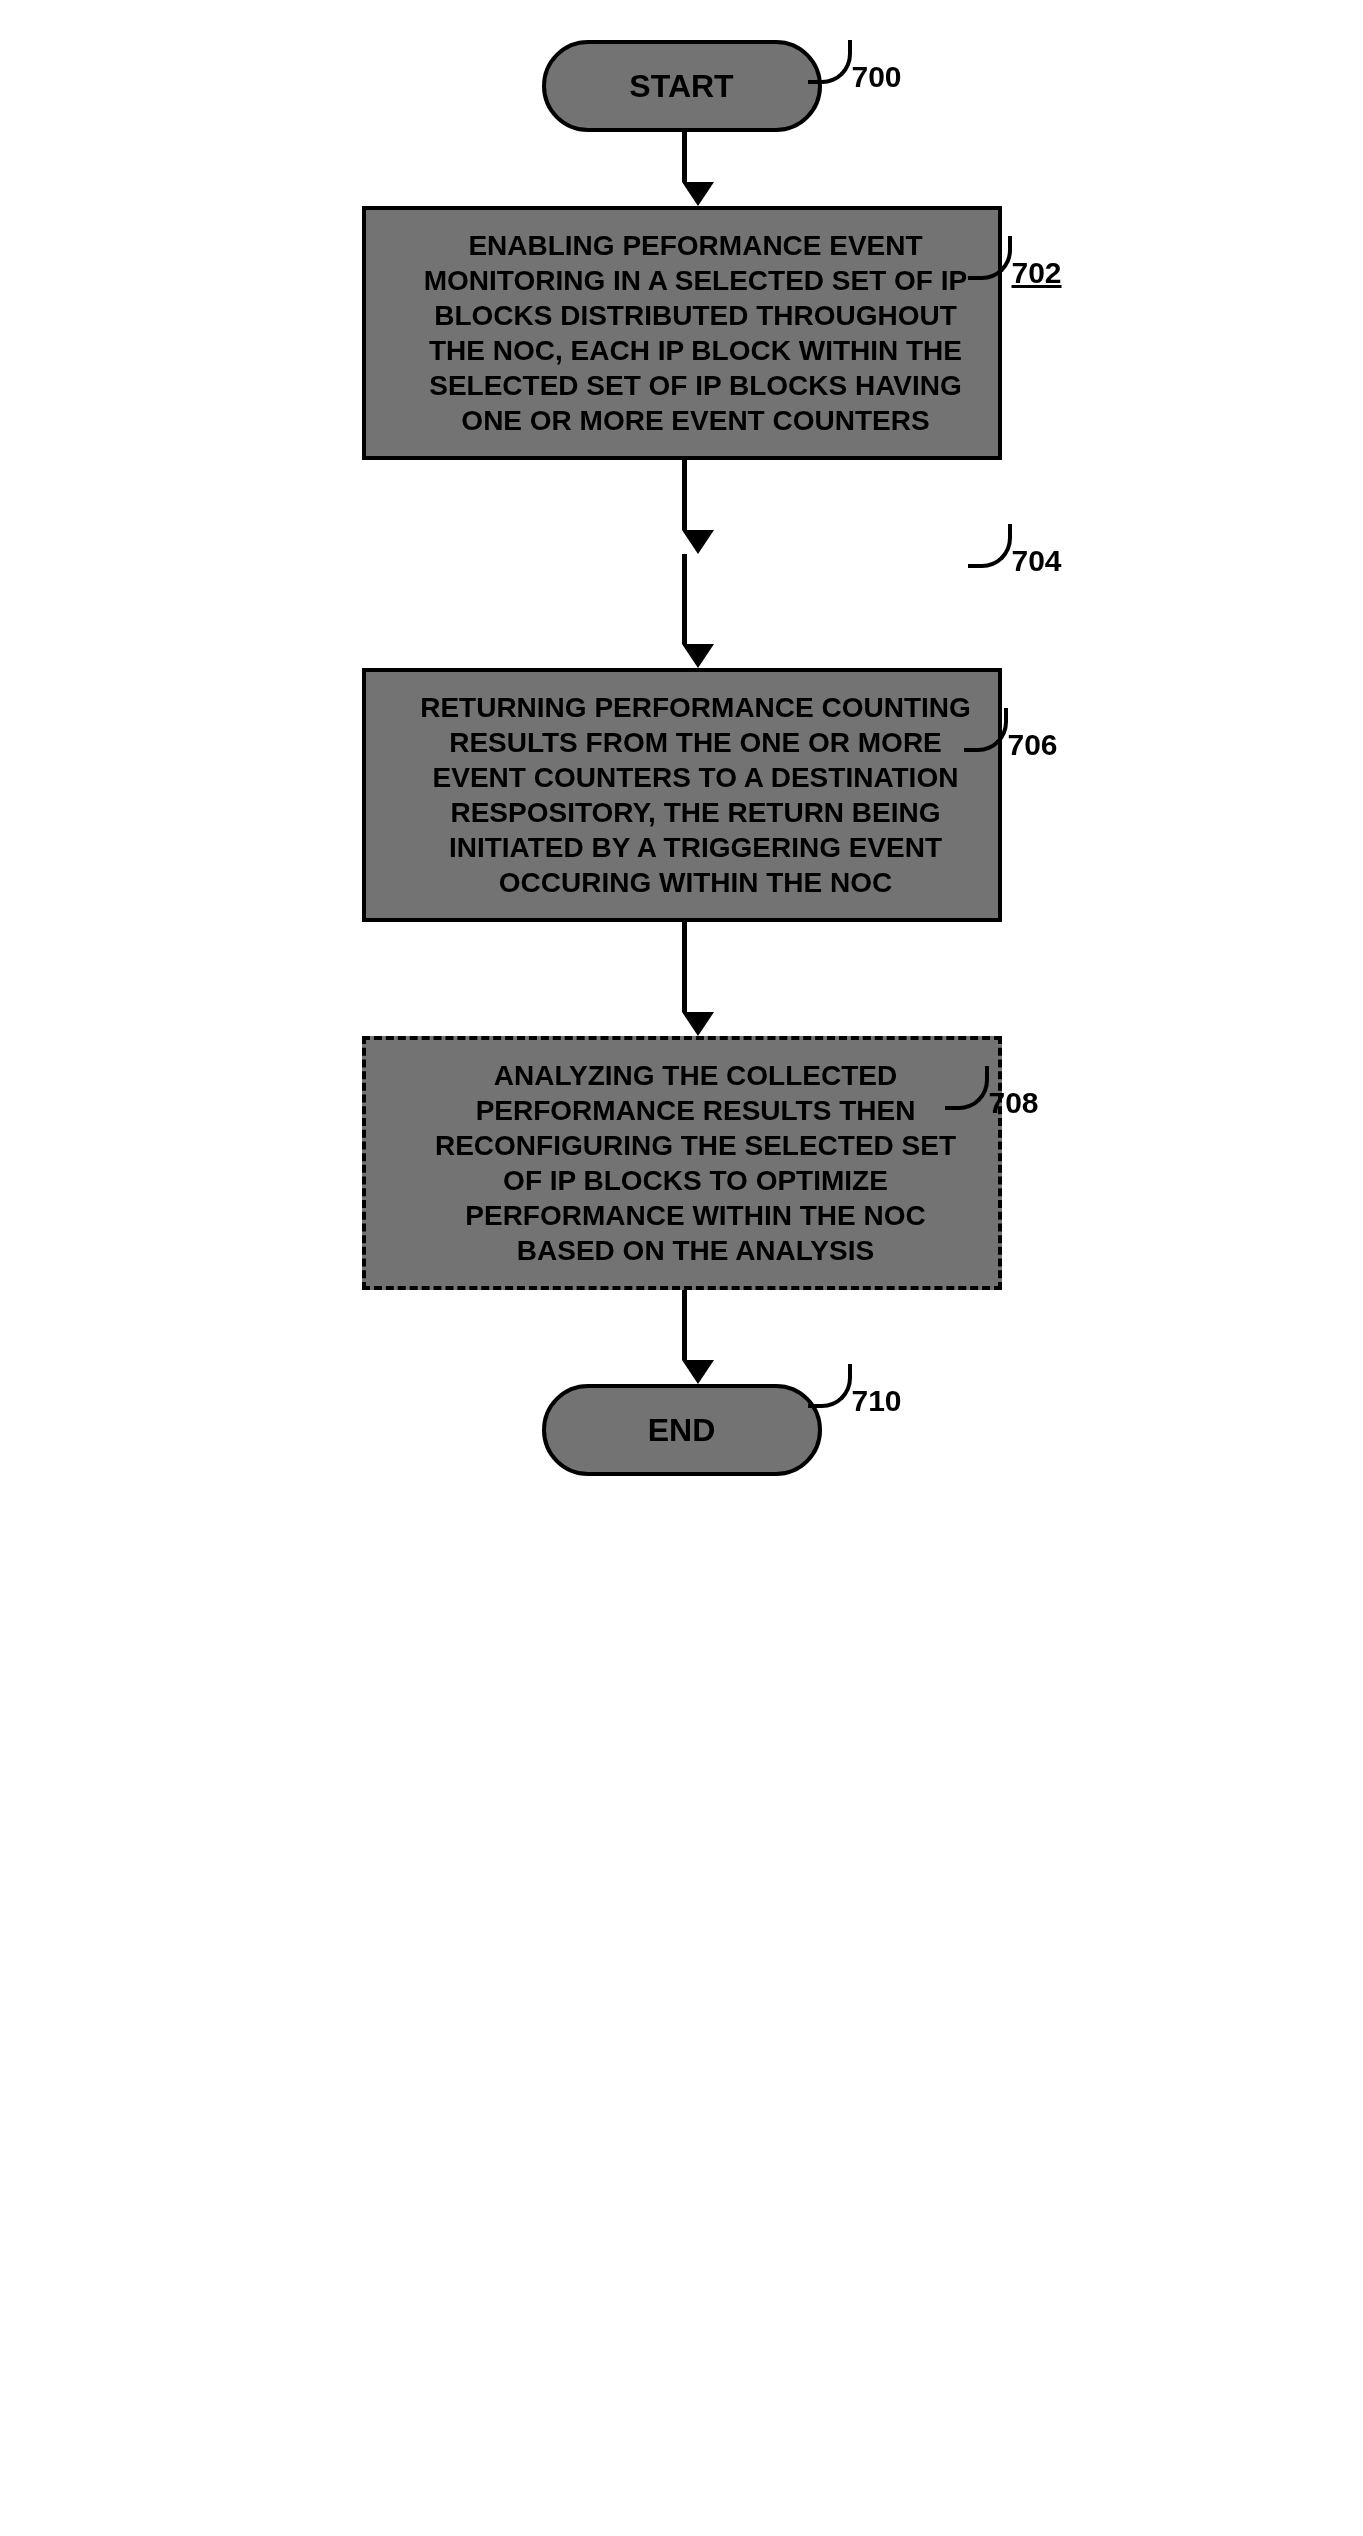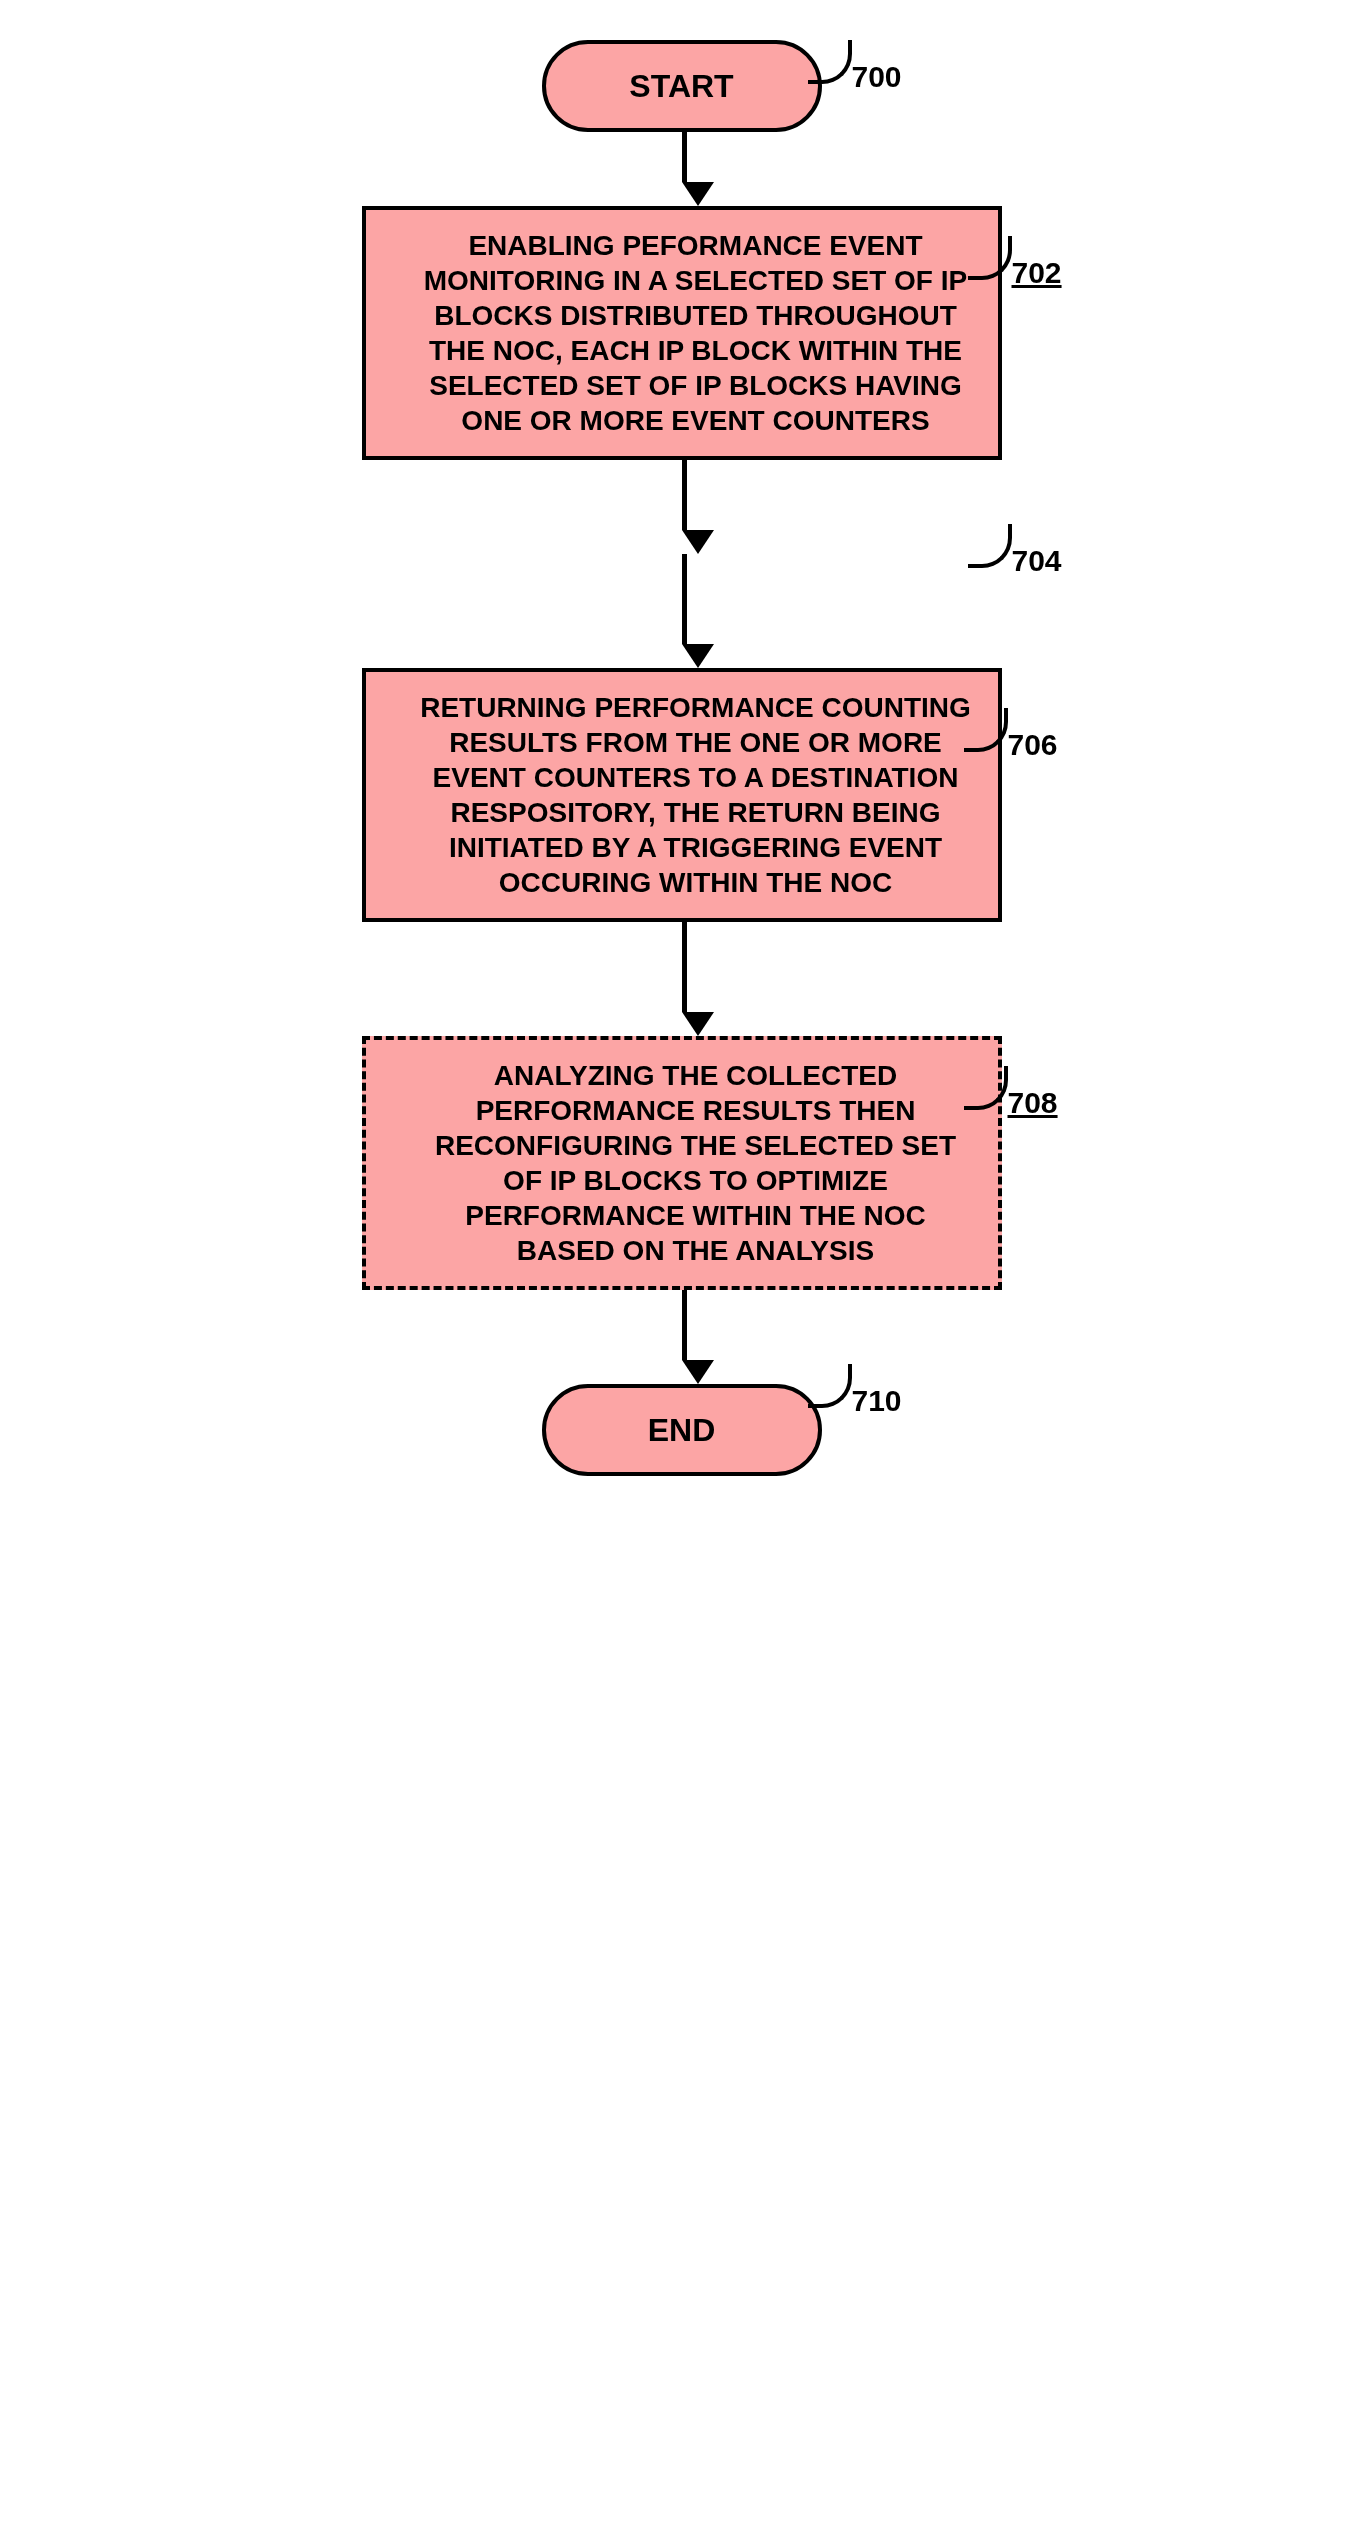--- a/index.html
+++ b/index.html
@@ -8,21 +8,21 @@
     background: #fff;
     font-family: Arial, Helvetica, sans-serif;
   }
   .flowchart {
     width: 780px;
     margin: 0 auto;
     position: relative;
   }
   .node {
     border: 4px solid #000;
-    background: #fca5a5;
+    background: #737373;
     text-align: center;
     font-weight: bold;
     font-size: 28px;
     line-height: 1.25;
     padding: 18px 20px;
     box-sizing: border-box;
   }
   .terminator {
     width: 280px;
     border-radius: 50px;
@@ -127,21 +127,21 @@
     </div>
   </div>
 
   <div class="arrow">
     <div class="shaft" style="height:90px;"></div>
       <div class="head"></div>
   </div>
 
   <div class="row">
     <div class="node process dashed">ANALYZING THE COLLECTED PERFORMANCE RESULTS THEN RECONFIGURING THE SELECTED SET OF IP BLOCKS TO OPTIMIZE PERFORMANCE WITHIN THE NOC BASED ON THE ANALYSIS</div>
-    <div class="label" style="left:716px; top:50px;text-decoration:underline;">
+    <div class="label" style="left:697px; top:50px;">
       <span class="hook"></span>
       <span>708</span>
     </div>
   </div>
 
   <div class="arrow">
     <div class="shaft" style="height:70px;"></div>
       <div class="head"></div>
   </div>
 

